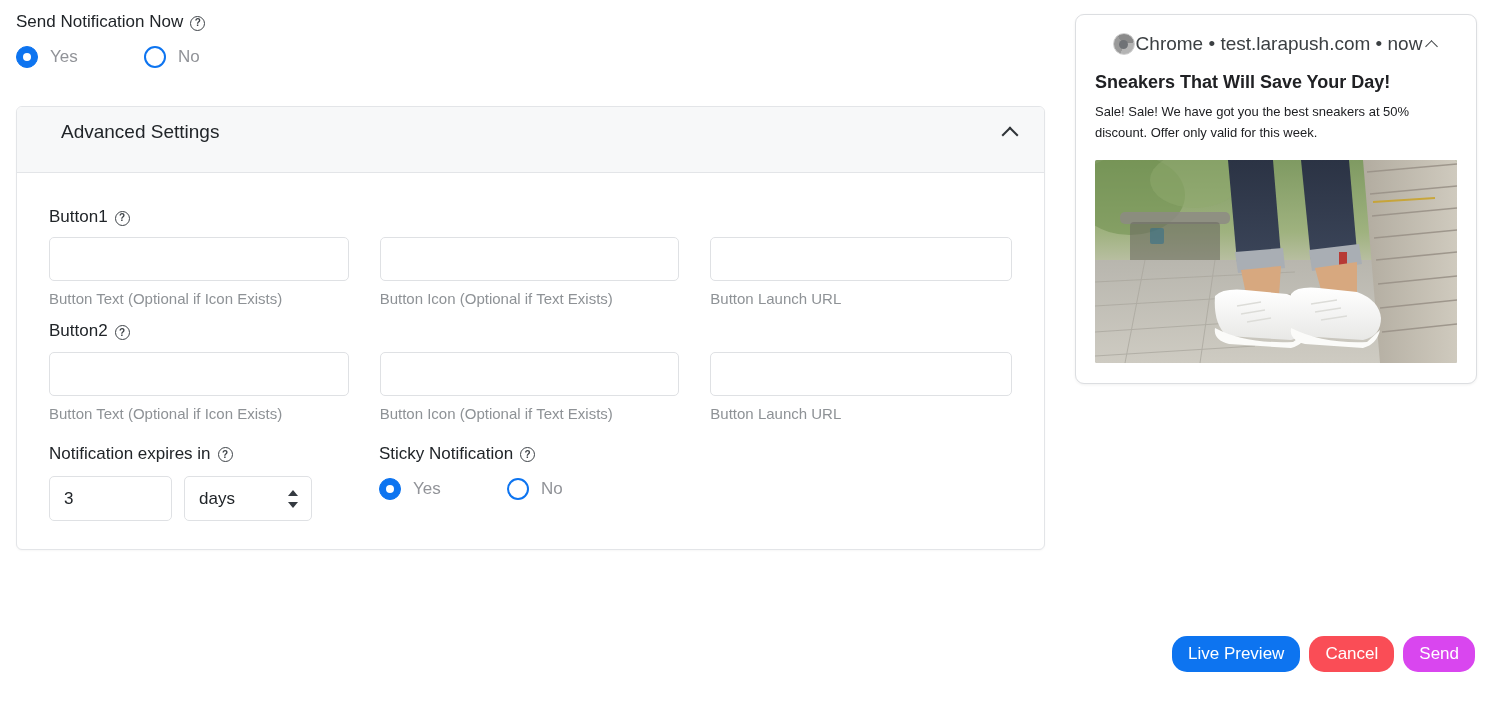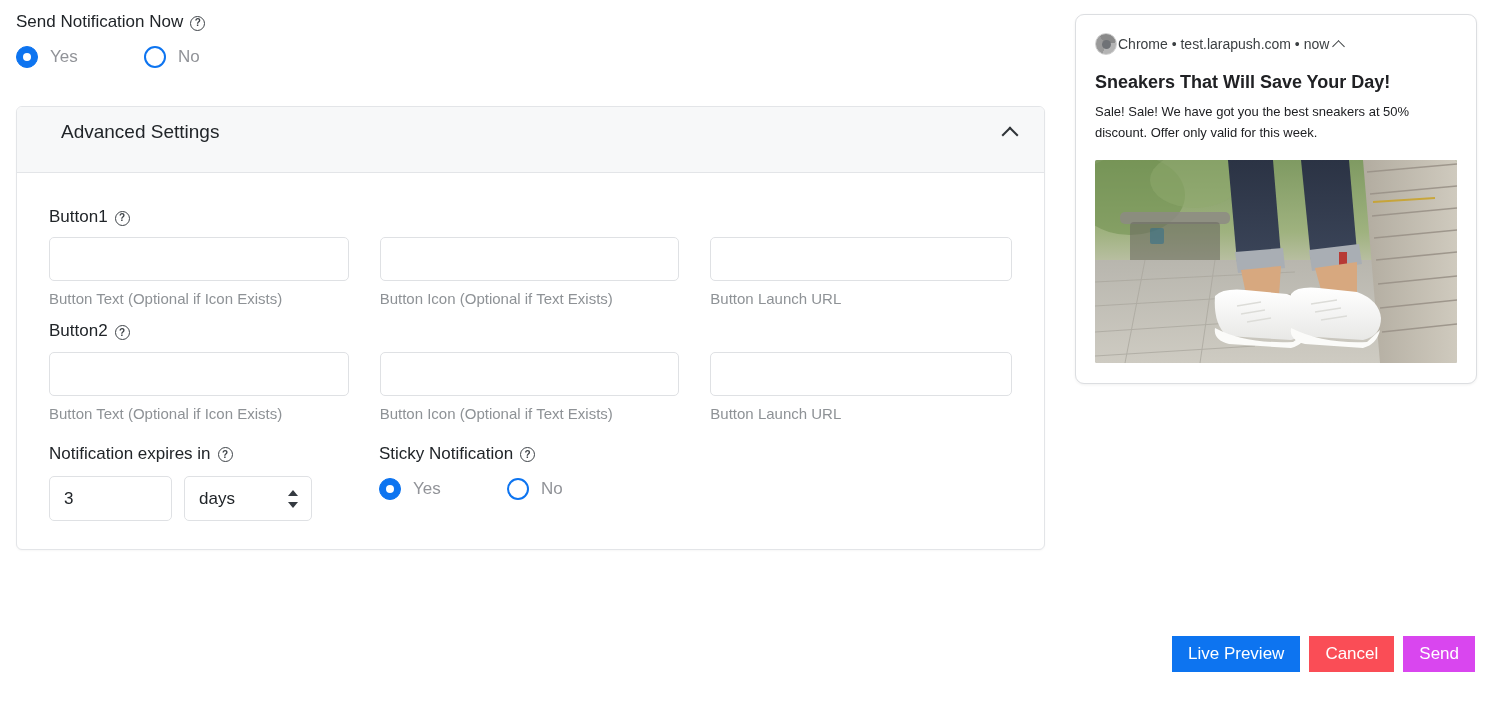--- a/index.html
+++ b/index.html
@@ -194,23 +194,24 @@
     background: #ffffff;
     border: 1px solid #dcdee1;
     border-radius: 9px;
     box-shadow: 0 1px 3px rgba(0,0,0,0.06);
     padding: 18px 19px 20px 19px;
   }
   .notif-head {
     display: flex;
     align-items: center;
     gap: 1px;
-    font-size: 14px;
+    font-size: 19px;
     color: #3c4043;
     white-space: nowrap;
+    justify-content: center;
   }
   .chrome-icon {
     width: 22px; height: 22px;
     border-radius: 50%;
     flex: 0 0 auto;
     background:
       radial-gradient(circle at 50% 50%, #ffffff 0 22%, rgba(255,255,255,0) 23%),
       conic-gradient(from 200deg, #9a9a9a 0deg 120deg, #8a8a8a 120deg 240deg, #b4b4b4 240deg 360deg);
     position: relative;
     border: 1px solid #cfcfcf;
@@ -264,21 +265,21 @@
 
   
   .actions {
     position: absolute;
     right: 25px; top: 636px;
     display: flex;
     gap: 9px;
   }
   .btn {
     border: none;
-    border-radius: 0;
+    border-radius: 15px;
     height: 36px;
     padding: 0 16px;
     font-size: 17px;
     font-family: "Liberation Sans", sans-serif;
     color: #ffffff;
     cursor: pointer;
     line-height: 36px;
   }
   .btn-preview { background: #0d74f0; }
   .btn-cancel { background: #fa4d56; }

